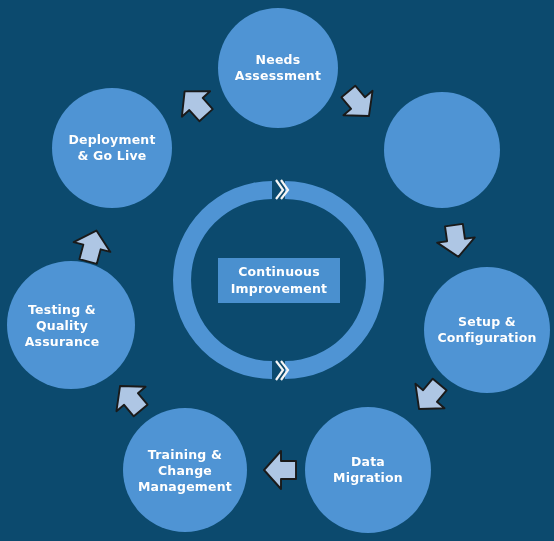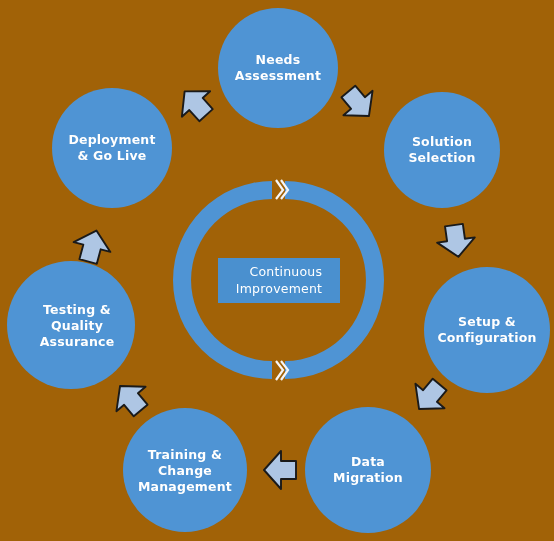--- a/index.html
+++ b/index.html
@@ -8,21 +8,21 @@
     padding: 0;
     background: #f5f5f5;
   }
   body {
     font-family: "DejaVu Sans", "Liberation Sans", sans-serif;
   }
   #diagram-root {
     position: relative;
     width: 554px;
     height: 541px;
-    background: #a16207;
+    background: #0c4a6e;
     overflow: hidden;
   }
   #diagram-svg {
     position: absolute;
     top: 0;
     left: 0;
     width: 554px;
     height: 541px;
     display: block;
   }
@@ -40,23 +40,23 @@
     pointer-events: none;
     white-space: pre-line;
     font-family: "DejaVu Sans", "Liberation Sans", sans-serif;
     text-shadow: 0 0 1px rgba(0,0,0,0.06);
   }
   .center-label {
     position: absolute;
     display: flex;
     align-items: center;
     justify-content: center;
-    text-align: right;
+    text-align: center;
     color: #ffffff;
-    font-weight: normal;
+    font-weight: bold;
     font-size: 12.5px;
     line-height: 1.3;
     letter-spacing: 0.2px;
     white-space: pre-line;
     font-family: "DejaVu Sans", "Liberation Sans", sans-serif;
   }
 </style>
 </head>
 <body>
 
@@ -121,34 +121,32 @@
     <g transform="translate(92,247) rotate(15)">
       <path d="M 0 -17 L 19 0 L 9 0 L 9 15 L -9 15 L -9 0 L -19 0 Z" fill="#aec6e4" stroke="#1a1a1a" stroke-width="1.9" stroke-linejoin="round"></path>
     </g>
 
     <rect x="218" y="258" width="122" height="45" fill="#4a90cf"></rect>
   </svg>
 
   <div class="node-label" style="left:218px; top:38px; width:120px; height:60px;">Needs
 Assessment</div>
 
-  <div class="node-label" style="left:382px; top:120px; width:120px; height:60px;">Solution
-Selection</div>
 
   <div class="node-label" style="left:425px; top:300px; width:124px; height:60px;text-align:center;">Setup &amp;
 Configuration</div>
 
   <div class="node-label" style="left:123px; top:435px; width:124px; height:72px;">Training &amp;
 Change
 Management</div>
 
   <div class="node-label" style="left:308px; top:440px; width:120px; height:60px;">Data
 Migration</div>
 
-  <div class="node-label" style="left:23px; top:290px; width:108px; height:72px;">Testing &amp;
+  <div class="node-label" style="left:8px; top:290px; width:108px; height:72px;">Testing &amp;
 Quality
 Assurance</div>
 
   <div class="node-label" style="left:50px; top:118px; width:124px; height:60px;">Deployment
 &amp; Go Live</div>
 
   <div class="center-label" style="left:218px; top:258px; width:122px; height:45px;">Continuous
 Improvement</div>
 
 </div>

